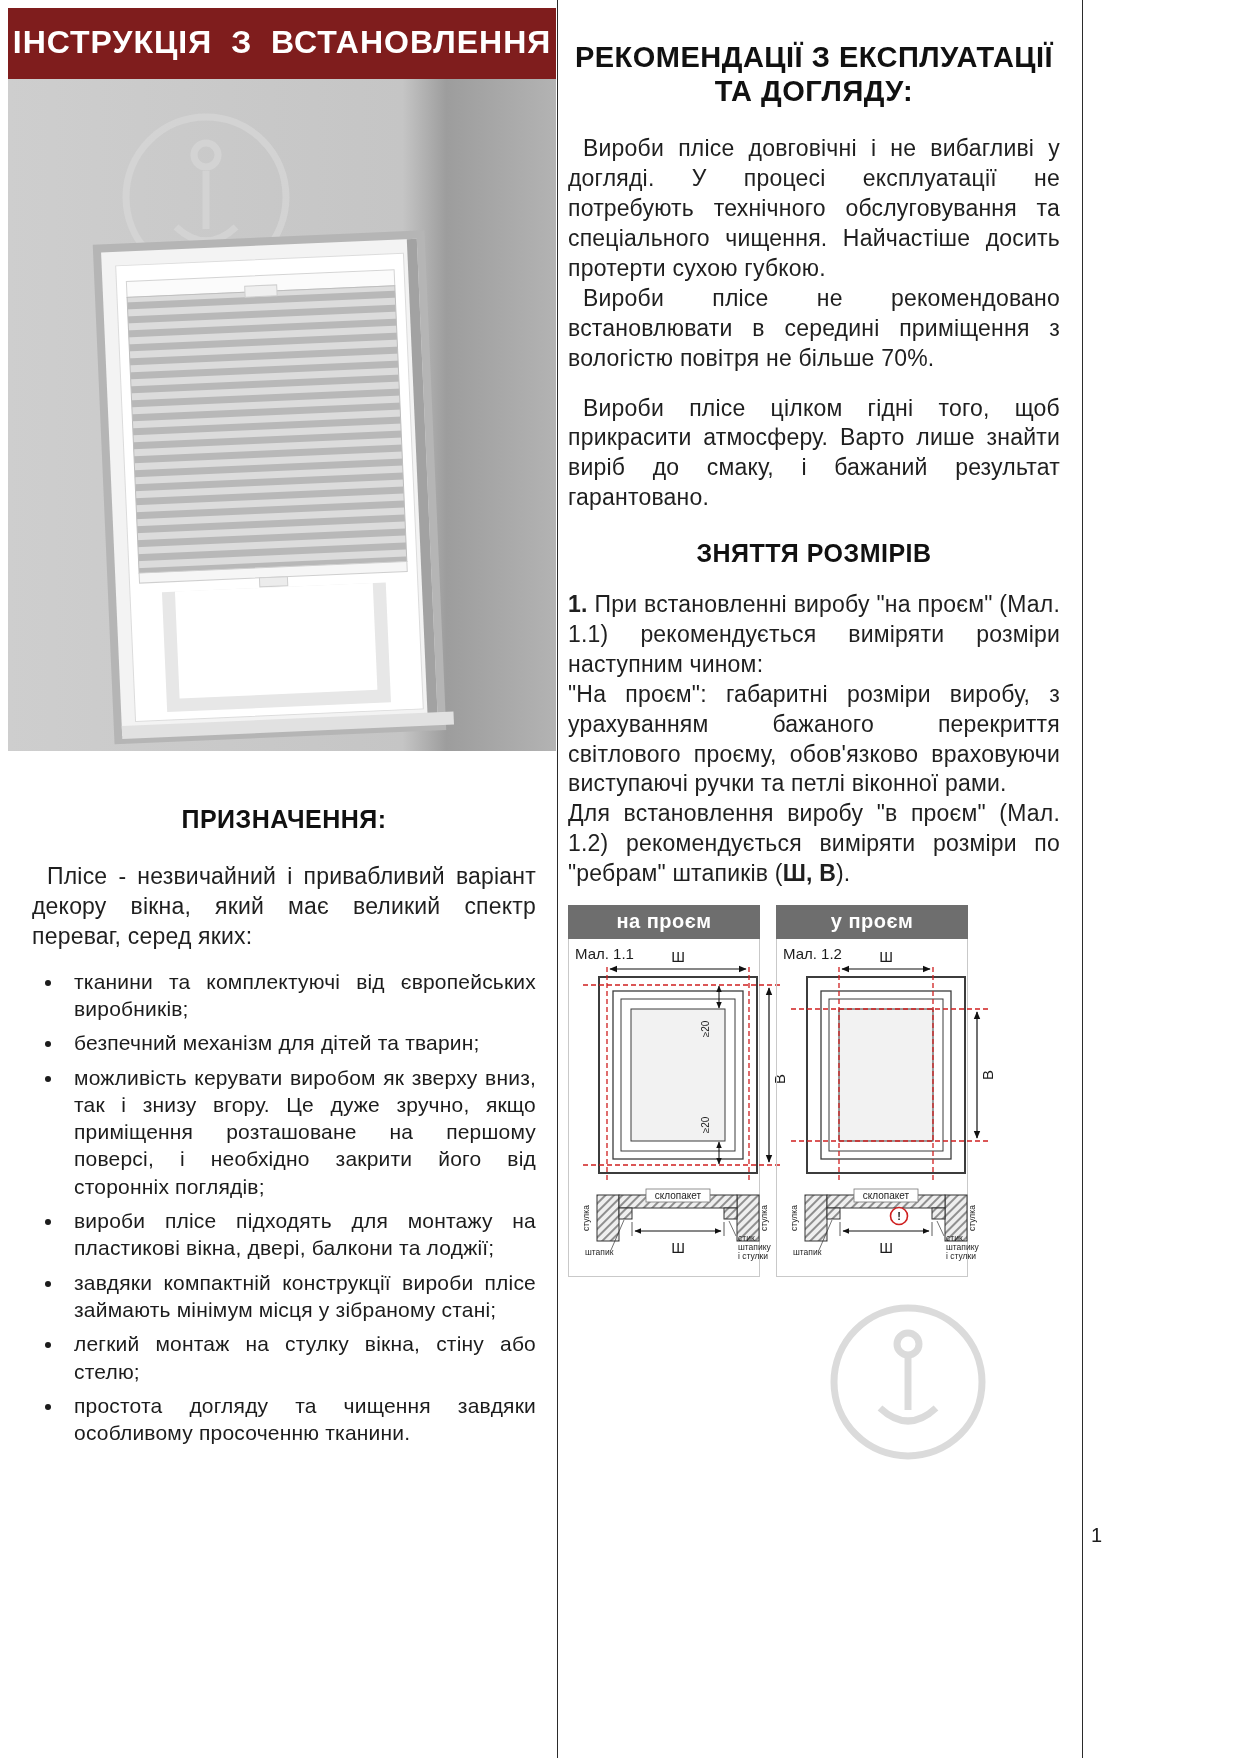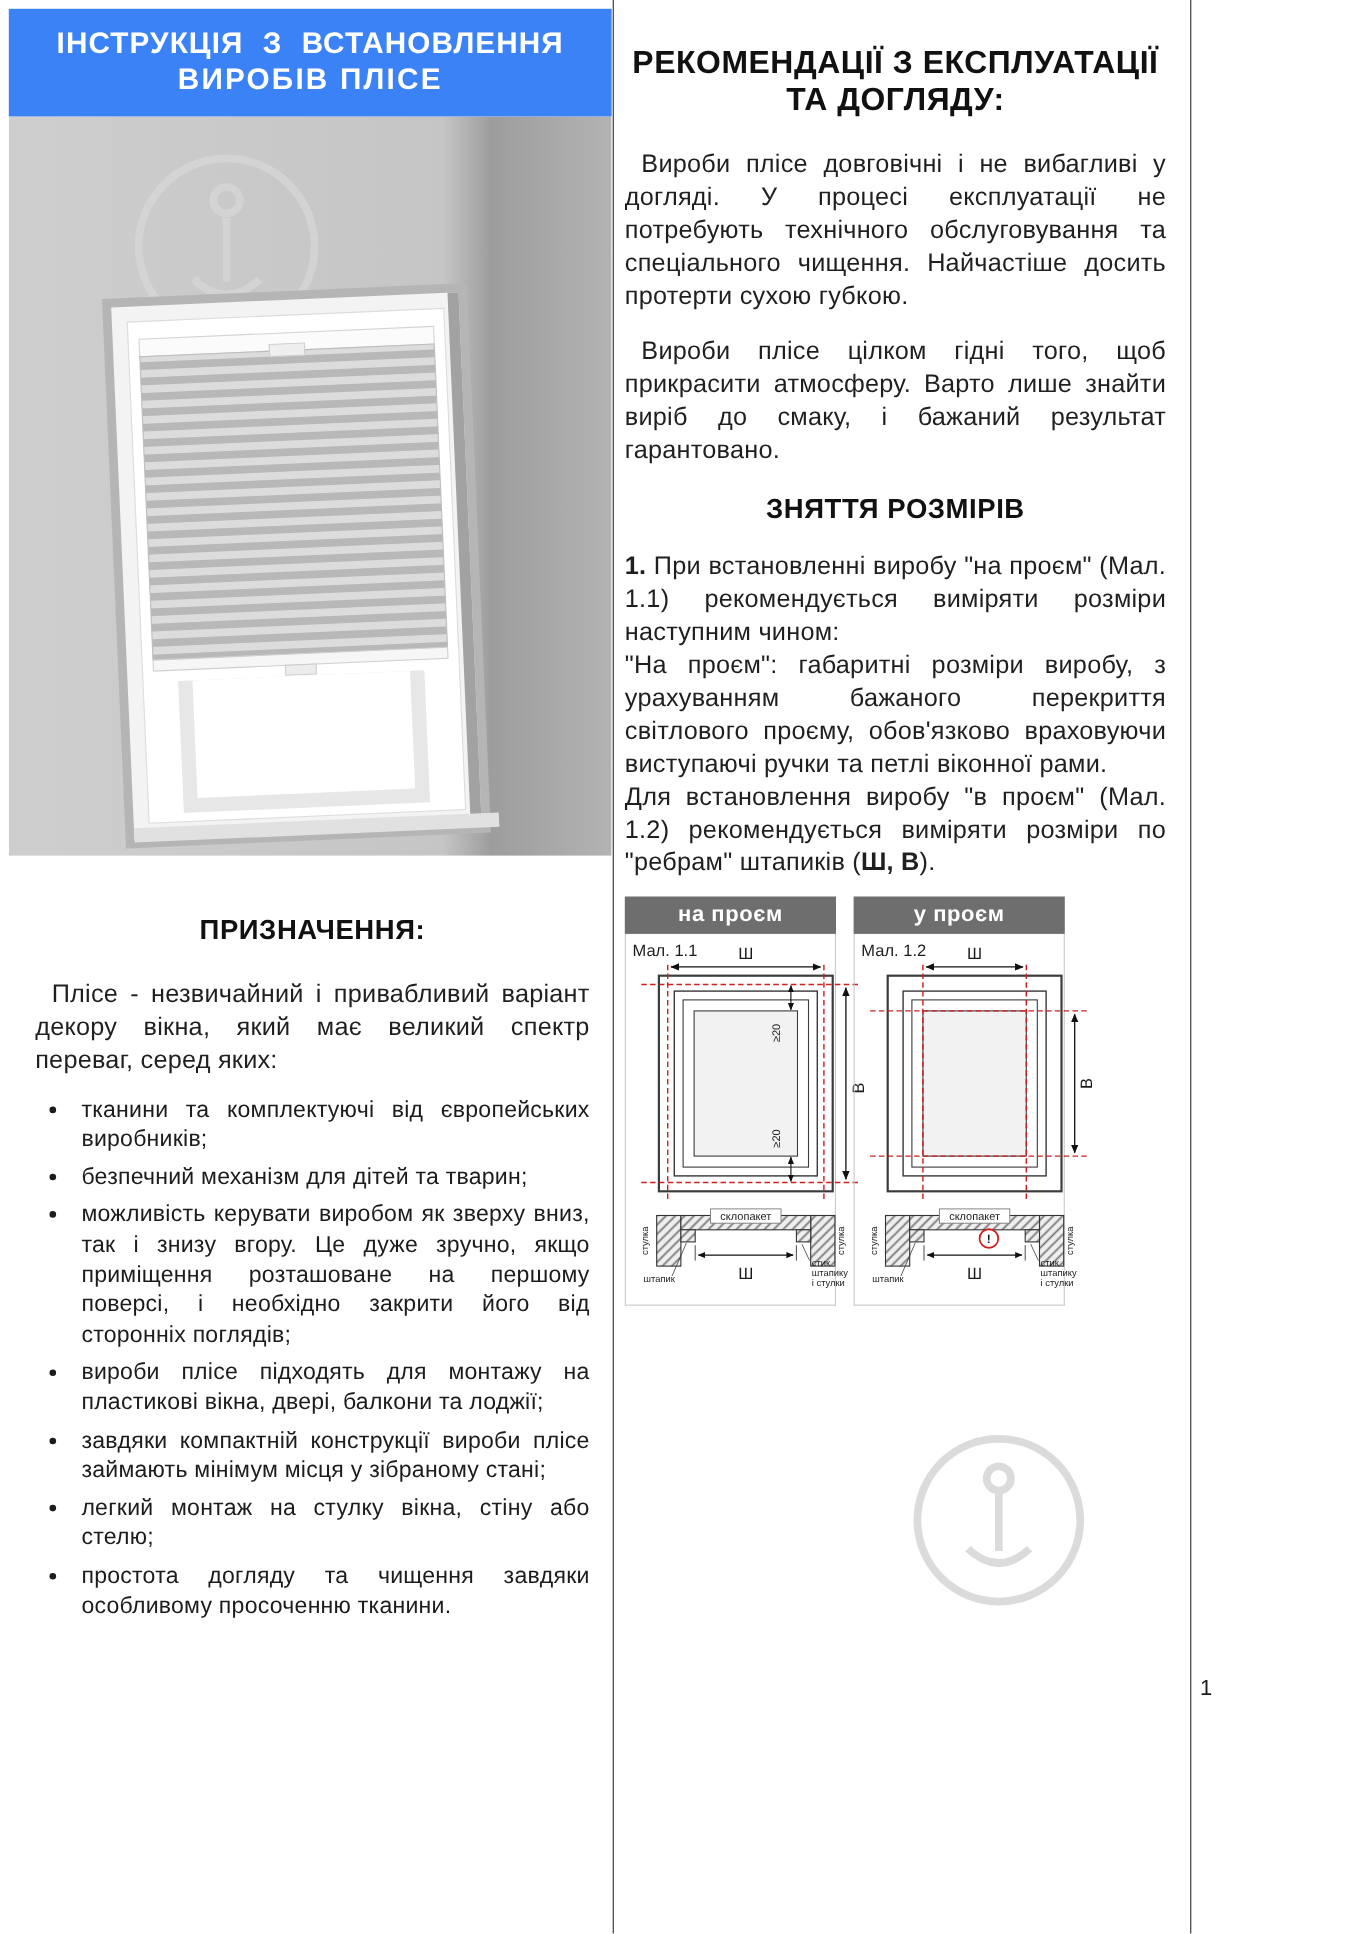--- a/index.html
+++ b/index.html
@@ -11,22 +11,22 @@
   }
   .page { position:relative; width:1245px; height:1758px; background:#fff; overflow:hidden; }
 
   .col-divider { position:absolute; left:557px; top:0; width:1px; height:1758px; background:#2b2b2b; }
   .right-edge-line { position:absolute; left:1082px; top:0; width:1px; height:1758px; background:#2b2b2b; }
   .page-number { position:absolute; left:1091px; top:1524px; font-size:20px; color:#1c1c1c; }
 
   
   .left-col { position:absolute; left:8px; top:8px; width:548px; }
   .banner {
-    background:#3b82f6; color:#fff; text-align:center;
-    padding:15px 4px 17px; font-weight:bold; font-size:27px; line-height:1.22;
+    background:#7f1d1d; color:#fff; text-align:center;
+    padding:15px 4px 17px; font-weight:bold; font-size:32px; line-height:1.22;
     letter-spacing:1px;
   }
   .banner .ln1 { word-spacing:9px; display:block; }
   .banner .ln2 { display:block; letter-spacing:2px; }
   .illustration { width:548px; height:672px; }
   .illustration svg { display:block; }
 
   .purpose { margin-top:54px; padding:0 20px 0 24px; }
   .big-title { text-align:center; font-size:25px; font-weight:bold; letter-spacing:.5px; color:#111; }
   .body { font-size:23px; line-height:1.3; letter-spacing:.2px; color:#1f1f1f; }
@@ -80,21 +80,20 @@
   </div>
 
   <div class="col-divider"></div>
   <div class="right-edge-line"></div>
   <div class="page-number">1</div>
 
   <div class="left-col">
 
     <div class="banner">
       <span class="ln1">ІНСТРУКЦІЯ З ВСТАНОВЛЕННЯ</span>
-      <span class="ln2">ВИРОБІВ ПЛІСЕ</span>
     </div>
 
     <div class="illustration">
       <svg viewBox="0 0 548 672" width="548" height="672">
         <defs>
           <linearGradient id="wallg" x1="0" y1="0" x2="1" y2="0">
             <stop offset="0" stop-color="#cecece"></stop>
             <stop offset="0.72" stop-color="#c5c5c5"></stop>
             <stop offset="0.80" stop-color="#9d9d9d"></stop>
             <stop offset="1" stop-color="#b3b3b3"></stop>
@@ -151,20 +150,21 @@
   </div>
 
   <div class="right-col">
 
     <h2 class="big-title r-care-title">
       <span>РЕКОМЕНДАЦІЇ З ЕКСПЛУАТАЦІЇ</span><br>
       <span>ТА ДОГЛЯДУ:</span>
     </h2>
 
     <p class="body just indent mt26">Вироби плісе довговічні і не вибагливі у догляді. У процесі експлуатації не потребують технічного обслуговування та спеціального чищення. Найчастіше досить протерти сухою губкою.</p>
+    <p class="body just indent">Вироби плісе не рекомендовано встановлювати в середині приміщення з вологістю повітря не більше 70%.</p>
     <p class="body just indent mt20">Вироби плісе цілком гідні того, щоб прикрасити атмосферу. Варто лише знайти виріб до смаку, і бажаний результат гарантовано.</p>
 
     <h2 class="big-title mt26">ЗНЯТТЯ РОЗМІРІВ</h2>
 
     <p class="body just mt22"><b>1.</b> <span>При встановленні виробу "на проєм" (Мал. 1.1) рекомендується виміряти розміри наступним чином:</span></p>
 
 
     <p class="body just">"На проєм": габаритні розміри виробу, з урахуванням бажаного перекриття світлового проєму, обов'язково враховуючи виступаючі ручки та петлі віконної рами.</p>
     <p class="body just"><span>Для встановлення виробу "в проєм" (Мал. 1.2) рекомендується виміряти розміри по "ребрам" штапиків (</span><b>Ш, В</b><span>).</span></p>
 

